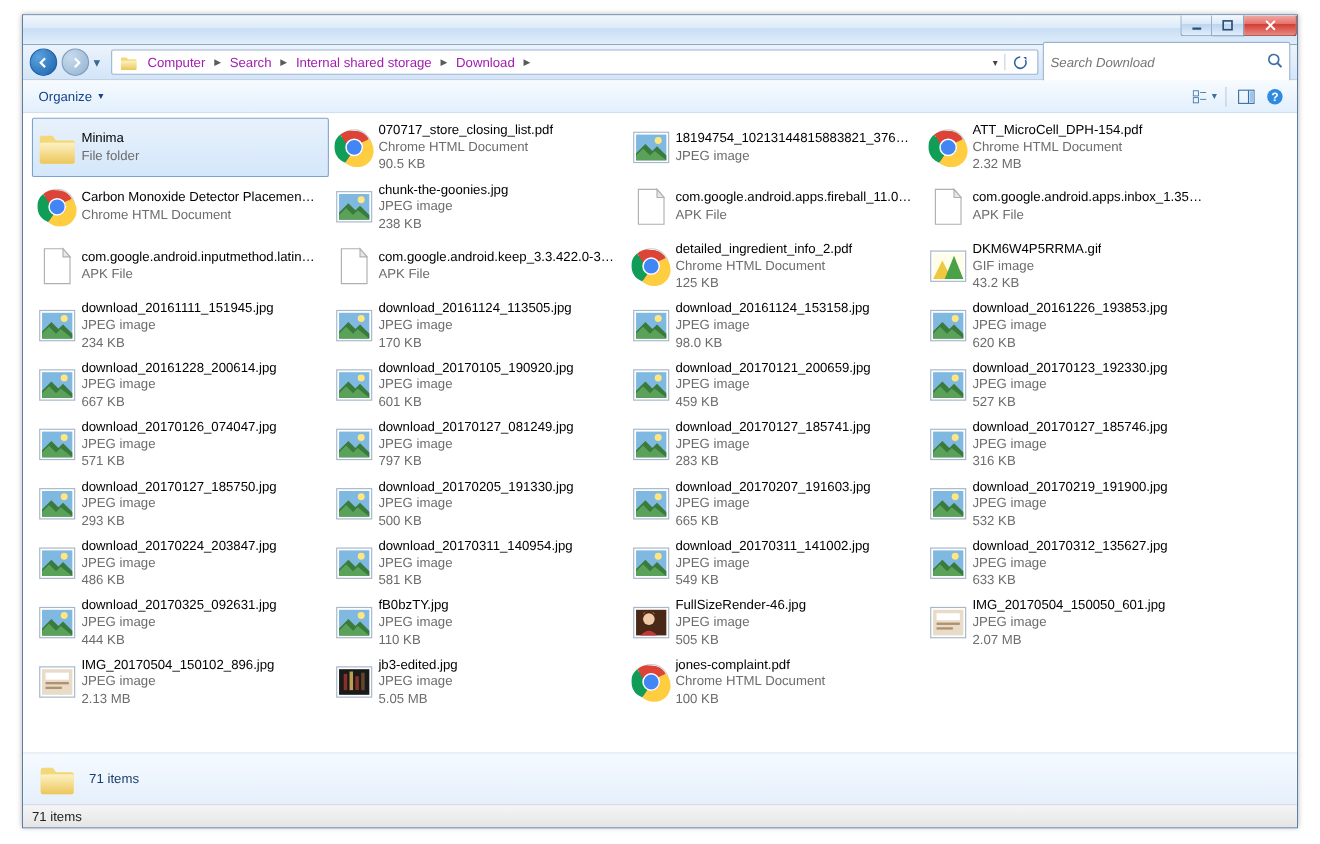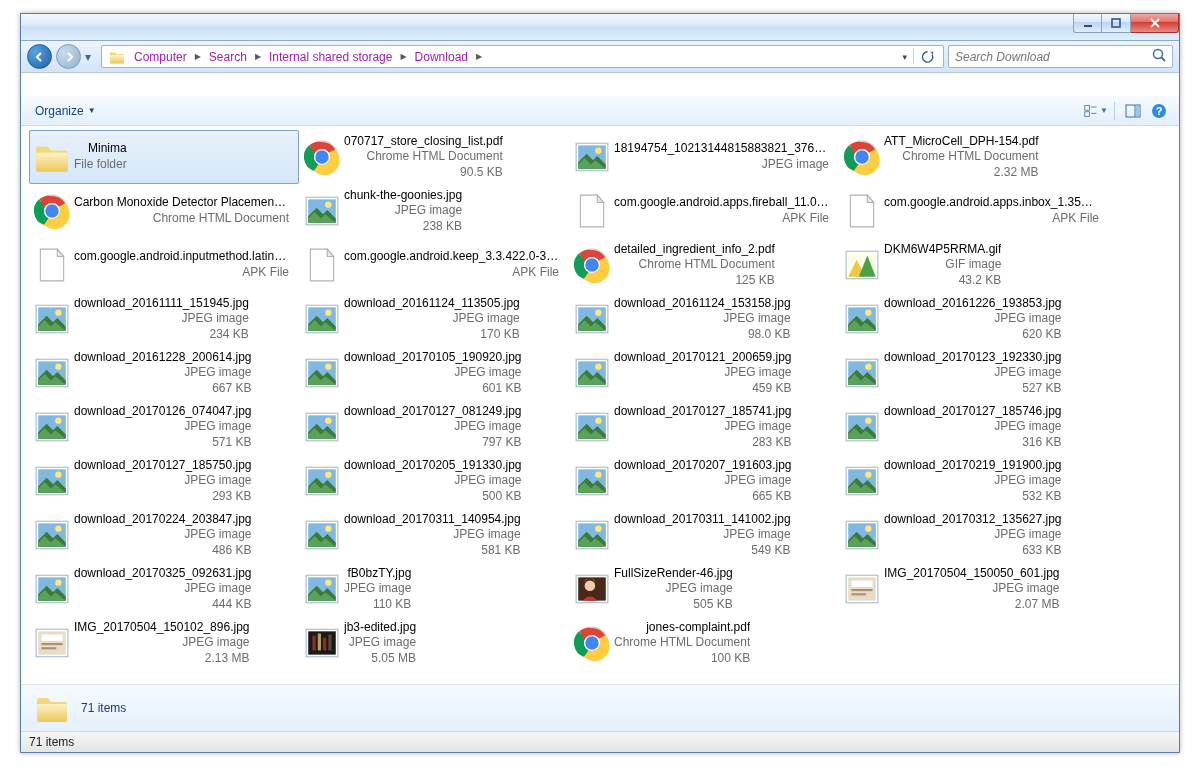--- a/index.html
+++ b/index.html
@@ -20,32 +20,32 @@
 .nav-btn.fwd { background: radial-gradient(circle at 30% 30%, #c9dbed, #93b2d1); border-color: #7b9bb9; }
 .nav-dd { width: 12px; color: #3c6890; }
 .address { flex: 1; height: 23px; border: 1px solid #9cb4cf; background: #fff; display: flex; align-items: center; padding: 0 2px; border-radius: 2px; }
 .address .folder-icon { width: 18px; height: 16px; margin: 0 4px; }
 .crumb { display: flex; align-items: center; height: 100%; }
 .crumb span { padding: 0 4px; color: #a21caf; cursor: default; }
 .crumb .arr { color: #5a5a5a; font-size: 8px; padding: 0 4px; }
 .addr-right { margin-left: auto; display:flex; align-items:center; }
 .addr-right .dd { color: #444; padding: 0 6px; font-size: 9px; }
 .addr-right .refresh { border-left: 1px solid #c0d0e0; padding: 0 6px; display:flex; align-items:center; }
-.search { width: 225px; height: 23px; border: 1px solid #9cb4cf; background: #fff; display: flex; align-items: center; padding: 0 6px; border-radius: 2px; }
+.search { width: 225px; height: 37px; border: 1px solid #9cb4cf; background: #fff; display: flex; align-items: center; padding: 0 6px; border-radius: 2px; }
 .search input { border: none; outline: none; flex: 1; font-style: italic; color: #7c7c7c; font-size: 12px; }
 .search .mag { color: #3b6ea5; }
 
-.toolbar { height: 30px; background: linear-gradient(#f7fbff,#e2effc); border-bottom: 1px solid #c8d8ea; display: flex; align-items: center; padding: 0 8px; margin-top: 23px; }
+.toolbar { height: 30px; background: linear-gradient(#f7fbff,#e2effc); border-bottom: 1px solid #c8d8ea; display: flex; align-items: center; padding: 0 8px; }
 .organize { color: #15428b; display: flex; align-items: center; gap: 4px; padding: 3px 6px; cursor: default; }
 .organize .dd { font-size: 8px; color: #15428b; }
 .tb-right { margin-left: auto; display: flex; align-items: center; gap: 2px; }
 .tb-icon { width: 24px; height: 22px; display: flex; align-items: center; justify-content: center; color: #3a6fa3; cursor: default; }
 .tb-sep { width: 1px; height: 18px; background: #b9cce0; margin: 0 4px; }
 
-.content { flex: 1; background: #fff; position: relative; display: flex; flex-direction: column; overflow: hidden; text-align: right; }
+.content { flex: 1; background: #fff; position: relative; display: flex; flex-direction: column; overflow: hidden; }
 .file-area { flex: 1; overflow-y: scroll; padding: 4px 0 4px 8px; }
 .grid { display: grid; grid-template-columns: repeat(4, 270px); grid-auto-rows: 54px; column-gap: 0; row-gap: 0; }
 .file-item { display: flex; align-items: center; padding: 3px 4px; border: 1px solid transparent; border-radius: 2px; min-width: 0; }
 .file-item.selected { border: 1px solid #7da2ce; background: linear-gradient(#e8f1fb, #d4e7fa); }
 .file-icon { width: 36px; height: 36px; flex-shrink: 0; margin-right: 4px; display: flex; align-items: center; justify-content: center; }
 .file-text { display: flex; flex-direction: column; min-width: 0; line-height: 1.3; }
 .file-name { color: #000; white-space: nowrap; overflow: hidden; text-overflow: ellipsis; max-width: 215px; }
 .file-type, .file-size { color: #6c6c6c; white-space: nowrap; overflow: hidden; text-overflow: ellipsis; max-width: 215px; }
 
 .details-pane { height: 47px; border-top: 1px solid #d9e3ef; background: linear-gradient(#f5faff,#e5f0fb); display: flex; align-items: center; padding: 4px 14px; gap: 12px; }

